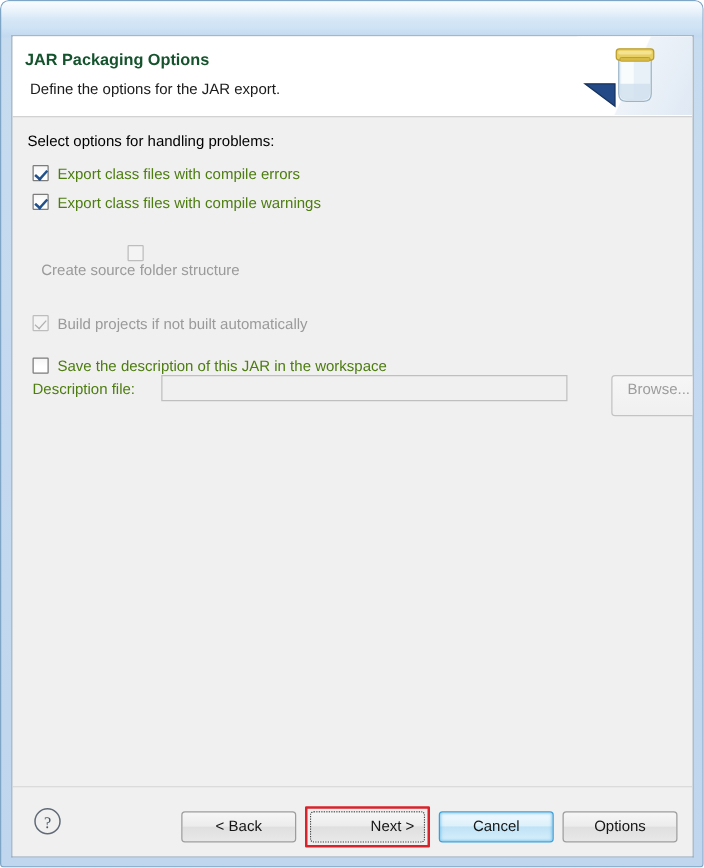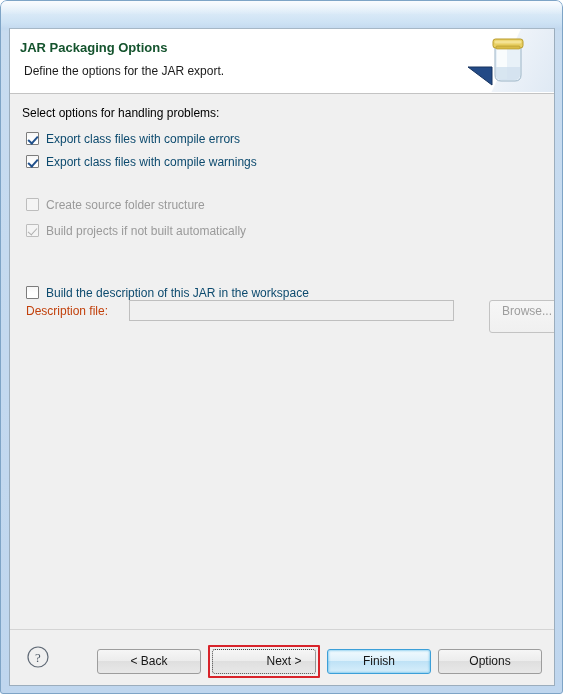--- a/index.html
+++ b/index.html
@@ -208,36 +208,36 @@
     border-width: 0 2px 2px 0;
     transform: rotate(42deg);
   }
   .cb.checked.disabled::after {
     border-color: #b0b0b0;
     border-width: 0 1px 1px 0;
   }
   .cbtext {
     margin-left: 7px;
     font-size: 12px;
-    color: #0c4a6e;
+    color: #4d7c0f;
     white-space: nowrap;
   }
   .cbtext.disabled { color: #9a9a9a; }
 
   .fieldrow {
     position: absolute;
     left: 16px; top: 206px;
     width: 510px;
     height: 24px;
   }
   .field-label {
     position: absolute;
     left: 0; top: 4px;
     font-size: 12px;
-    color: #c2410c;
+    color: #4d7c0f;
   }
   .field-input {
     position: absolute;
     left: 103px; top: 0;
     width: 325px;
     height: 21px;
     box-sizing: border-box;
     border: 1px solid #bfbfbf;
     background: #f0f0f0;
     font-family: "Liberation Sans", sans-serif;
@@ -280,21 +280,21 @@
     left: 16px; top: 15px;
     width: 24px; height: 24px;
   }
   .footer-btns {
     position: absolute;
     right: 12px; top: 15px;
     display: flex;
     align-items: center;
   }
   .fbtn {
-    width: 104px;
+    width: 92px;
     height: 25px;
     line-height: 23px;
     margin-left: 7px;
   }
   .fbtn.default {
     border: 1px solid #3c9fd8;
     border-radius: 3px;
     background: linear-gradient(to bottom, #f2fafe 0%, #dcf0fb 47%, #bfe2f6 50%, #d8effb 100%);
     box-shadow: 0 0 2px 1px rgba(80,180,230,.55) inset;
   }
@@ -351,33 +351,33 @@
       <div class="cbrow" style="top:36px;">
         <span class="cb checked"></span>
         <span class="cbtext">Export class files with compile errors</span>
       </div>
 
       <div class="cbrow" style="top:59px;">
         <span class="cb checked"></span>
         <span class="cbtext">Export class files with compile warnings</span>
       </div>
 
-      <div class="cbrow" style="top:102px;">
+      <div class="cbrow" style="top:102px;flex-direction:column;">
         <span class="cb disabled"></span>
         <span class="cbtext disabled">Create source folder structure</span>
       </div>
 
-      <div class="cbrow" style="top:128px;justify-content:space-between;">
+      <div class="cbrow" style="top:156px;justify-content:space-between;">
         <span class="cb checked disabled"></span>
         <span class="cbtext disabled">Build projects if not built automatically</span>
       </div>
 
       <div class="cbrow" style="top:190px;">
         <span class="cb"></span>
-        <span class="cbtext">Build the description of this JAR in the workspace</span>
+        <span class="cbtext">Save the description of this JAR in the workspace</span>
       </div>
 
       <div class="fieldrow">
         <span class="field-label">Description file:</span>
         <input class="field-input" type="text" disabled="" placeholder="" style="">
         <div class="btn browse-btn disabled">Browse...</div>
       </div>
     </div>
 
     <div class="footer">
@@ -389,20 +389,20 @@
         </svg>
       </span>
 
       <div class="footer-btns">
         <div class="btn fbtn">&lt; Back</div>
 
         <div class="next-wrap">
           <div class="btn fbtn focused">Next &gt;</div>
         </div>
 
-        <div class="btn fbtn default">Finish</div>
+        <div class="btn fbtn default">Cancel</div>
 
         <div class="btn fbtn">Options</div>
       </div>
     </div>
 
   </div>
 </div>
 
 </body></html>

